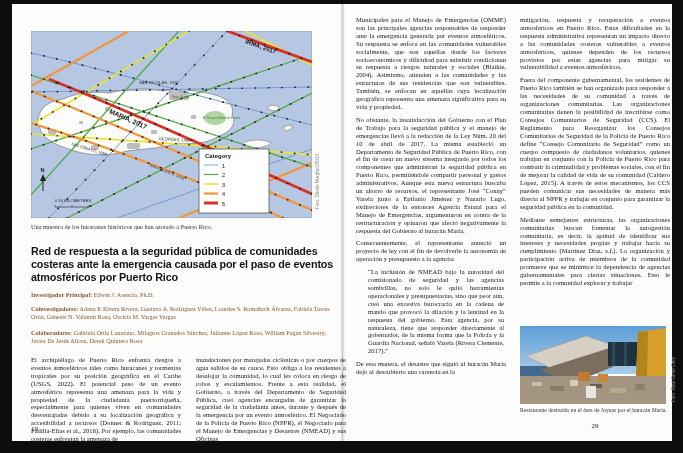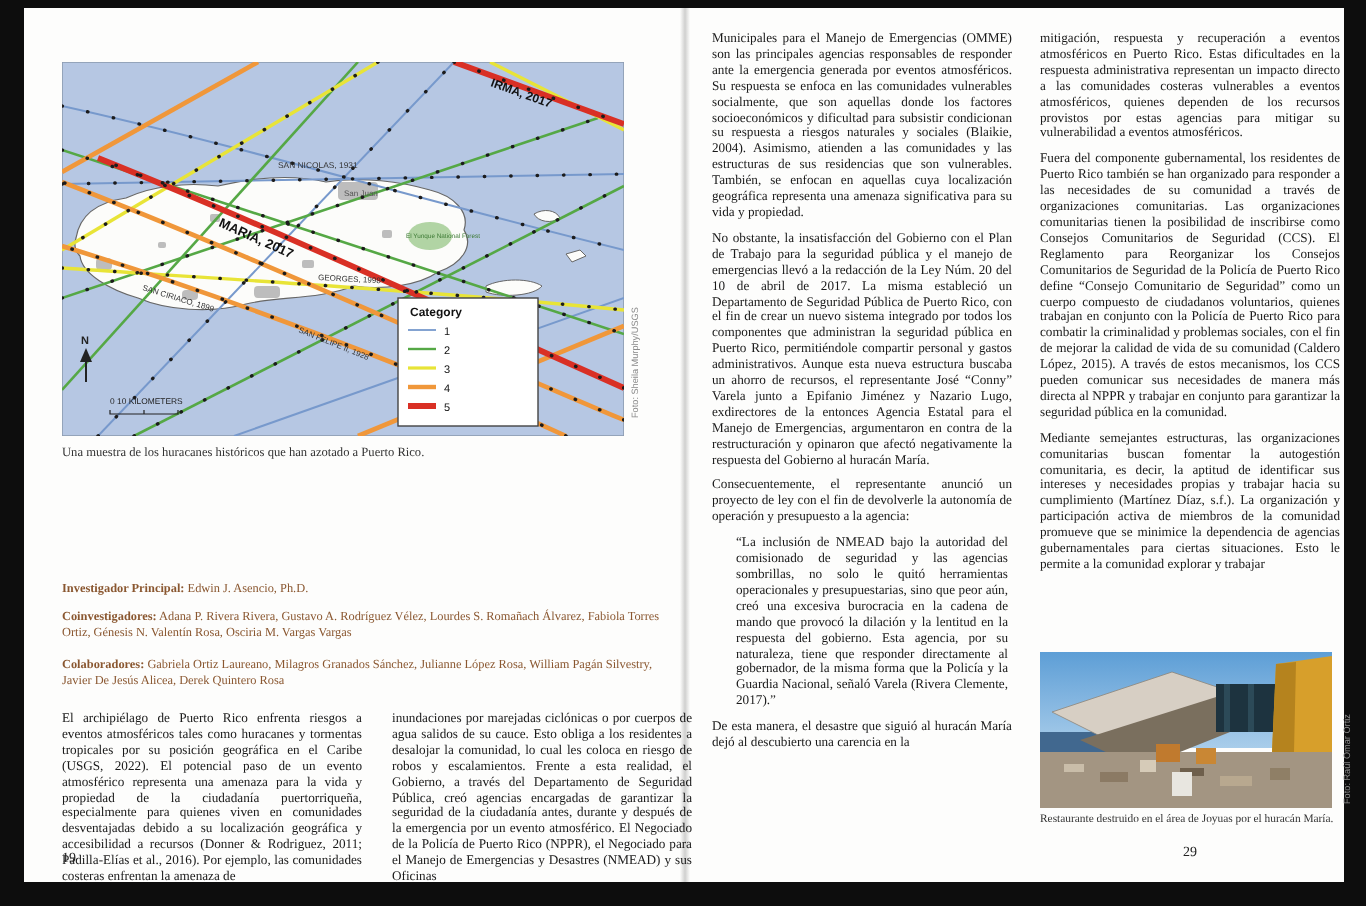--- a/index.html
+++ b/index.html
@@ -144,20 +144,21 @@
       <g>
         <text x="24" y="171" font-size="4.2" fill="#222">0 10 KILOMETERS</text>
         <path d="M24,174 v2 h17 v-2 m0,2 h17 v-2" stroke="#222" stroke-width="0.6" fill="none"></path>
       </g>
     </svg>
   </div>
 
   <div class="abs fig-credit">Foto: Sheila Murphy/USGS</div>
   <div class="abs fig-caption">Una muestra de los huracanes históricos que han azotado a Puerto Rico.</div>
 
+  <h1 class="abs title">Red de respuesta a la seguridad pública de comunidades costeras ante la emergencia causada por el paso de eventos atmosféricos por Puerto Rico</h1>
 
   <div class="abs credits cr1"><b>Investigador Principal:</b><span> Edwin J. Asencio, Ph.D.</span></div>
   <div class="abs credits cr2"><b>Coinvestigadores:</b><span> Adana P. Rivera Rivera, Gustavo A. Rodríguez Vélez, Lourdes S. Romañach Álvarez, Fabiola Torres Ortiz, Génesis N. Valentín Rosa, Osciria M. Vargas Vargas</span></div>
   <div class="abs credits cr3"><b>Colaboradores:</b><span> Gabriela Ortiz Laureano, Milagros Granados Sánchez, Julianne López Rosa, William Pagán Silvestry, Javier De Jesús Alicea, Derek Quintero Rosa</span></div>
 
   <div class="abs bodycol lp-c1">
     <p>El archipiélago de Puerto Rico enfrenta riesgos a eventos atmosféricos tales como huracanes y tormentas tropicales por su posición geográfica en el Caribe (USGS, 2022). El potencial paso de un evento atmosférico representa una amenaza para la vida y propiedad de la ciudadanía puertorriqueña, especialmente para quienes viven en comunidades desventajadas debido a su localización geográfica y accesibilidad a recursos (Donner &amp; Rodriguez, 2011; Padilla-Elías et al., 2016). Por ejemplo, las comunidades costeras enfrentan la amenaza de</p>
   </div>
   <div class="abs bodycol lp-c2">
     <p>inundaciones por marejadas ciclónicas o por cuerpos de agua salidos de su cauce. Esto obliga a los residentes a desalojar la comunidad, lo cual les coloca en riesgo de robos y escalamientos. Frente a esta realidad, el Gobierno, a través del Departamento de Seguridad Pública, creó agencias encargadas de garantizar la seguridad de la ciudadanía antes, durante y después de la emergencia por un evento atmosférico. El Negociado de la Policía de Puerto Rico (NPPR), el Negociado para el Manejo de Emergencias y Desastres (NMEAD) y sus Oficinas</p>

